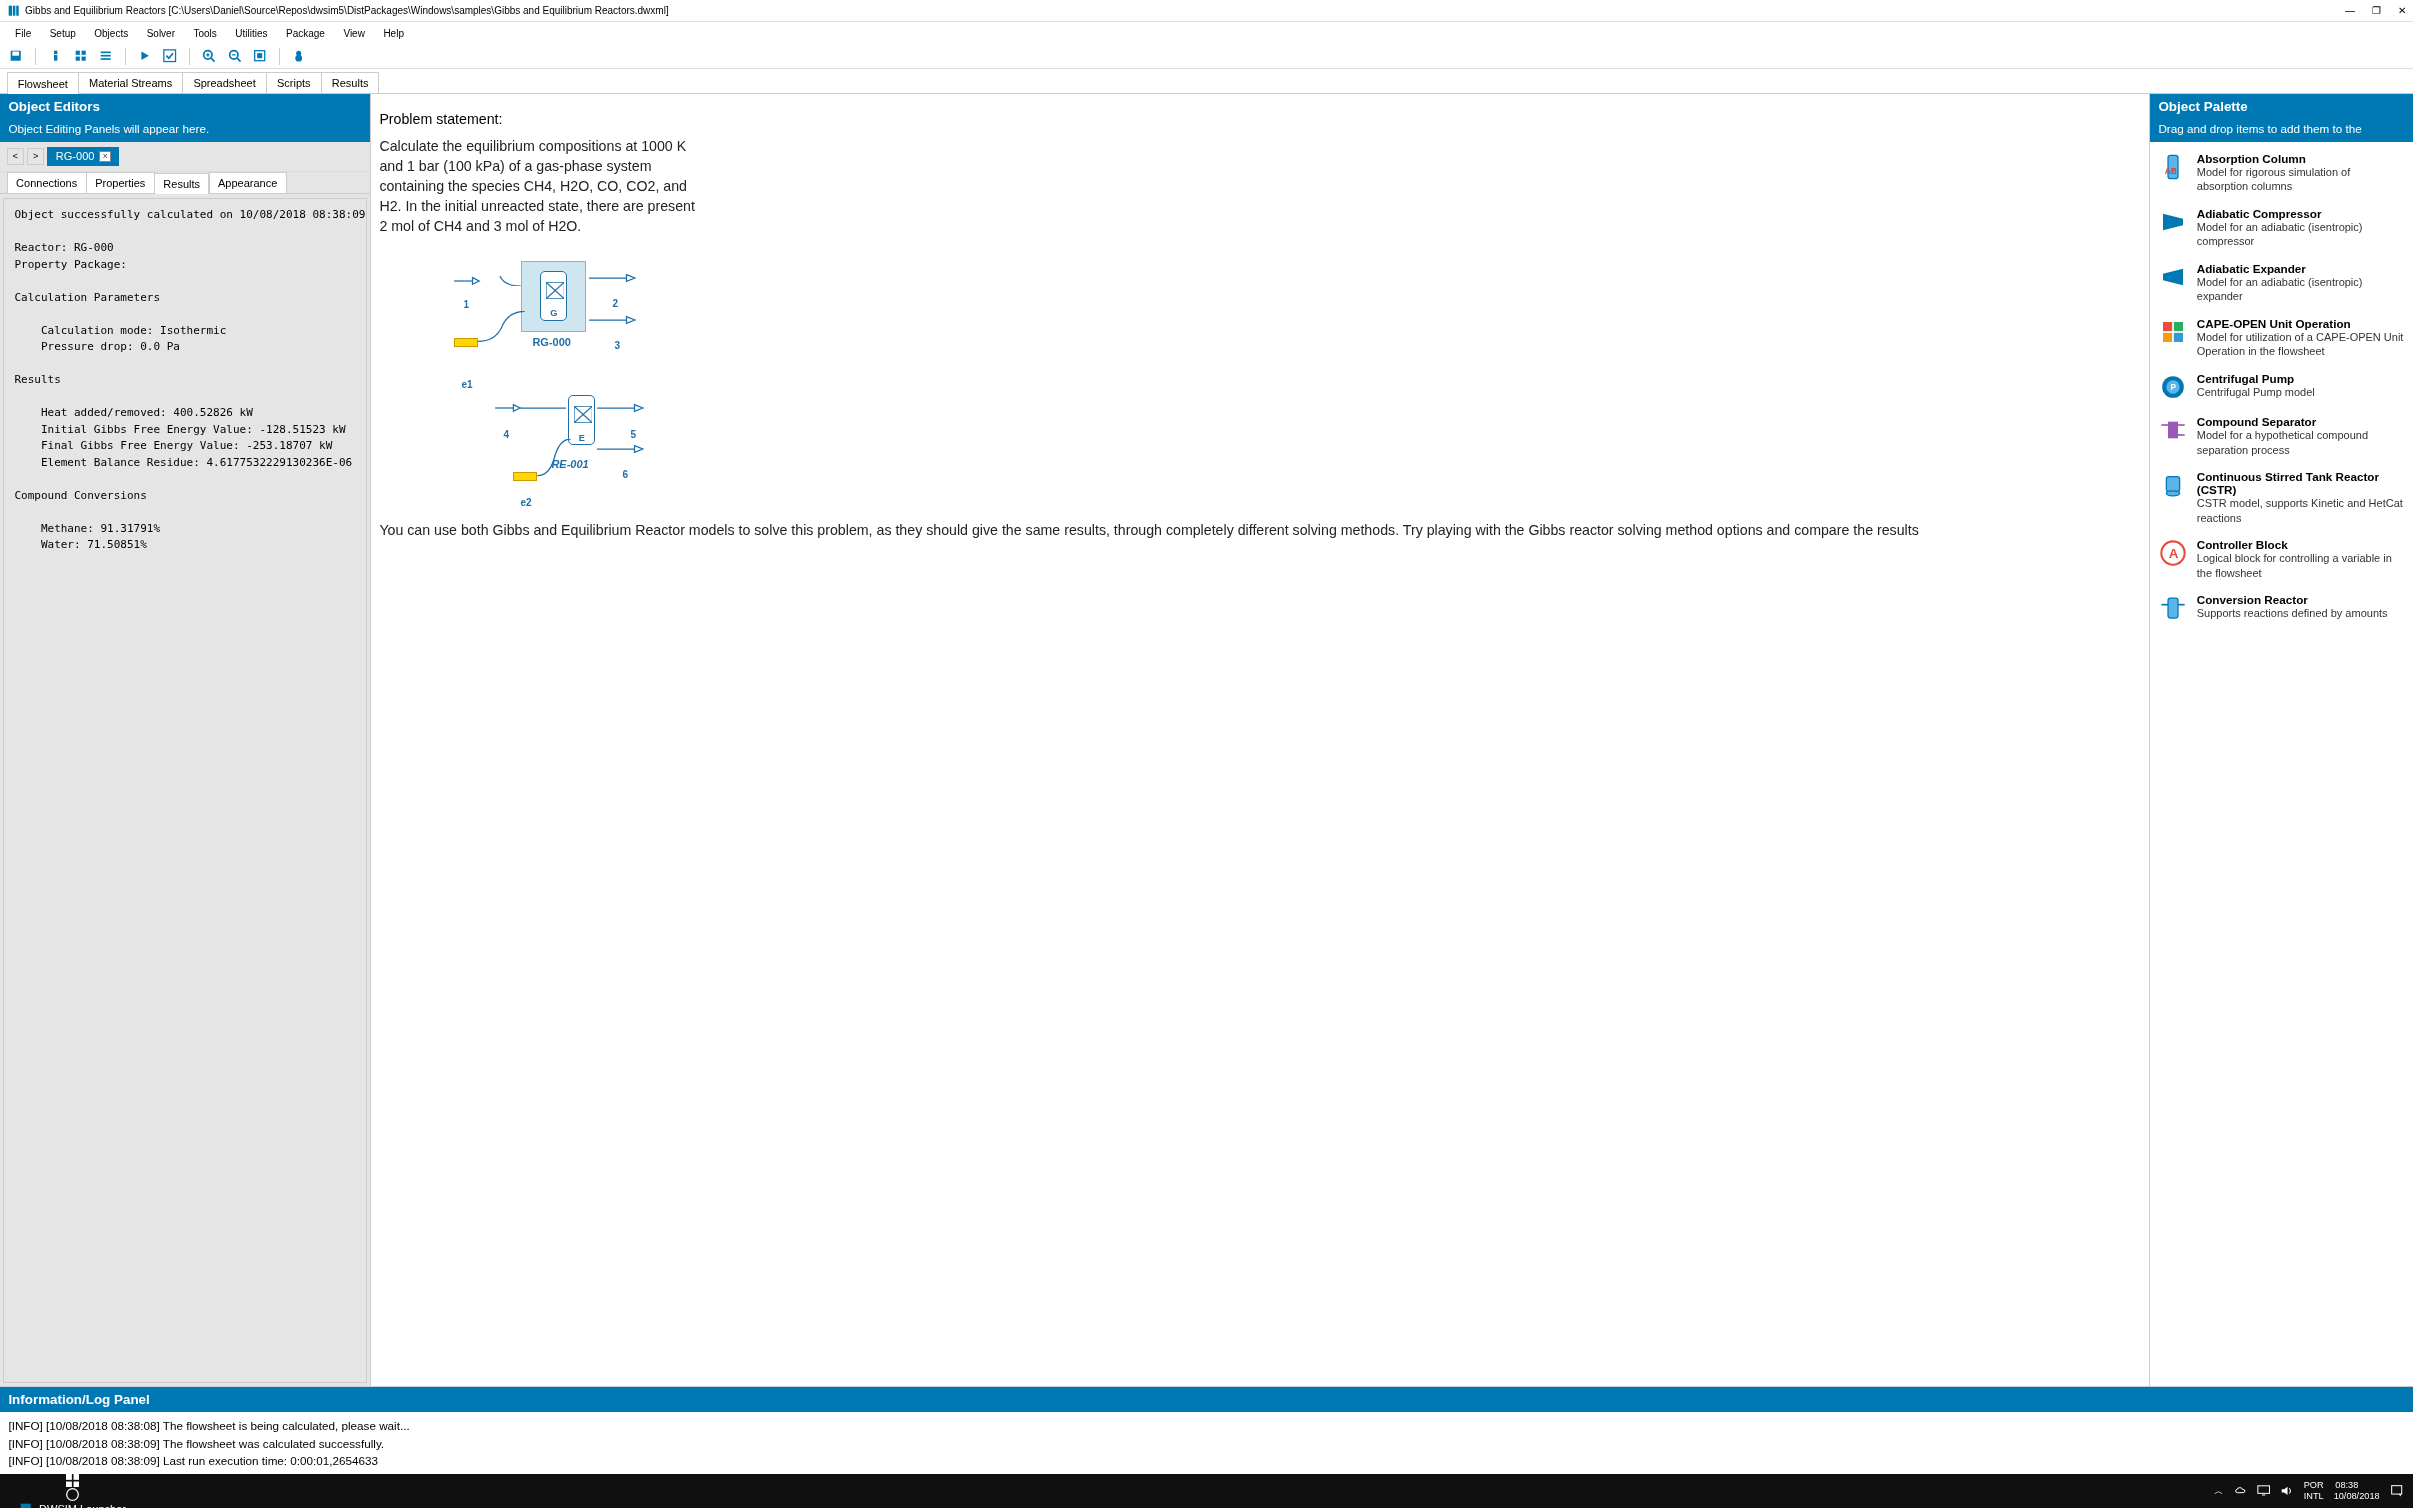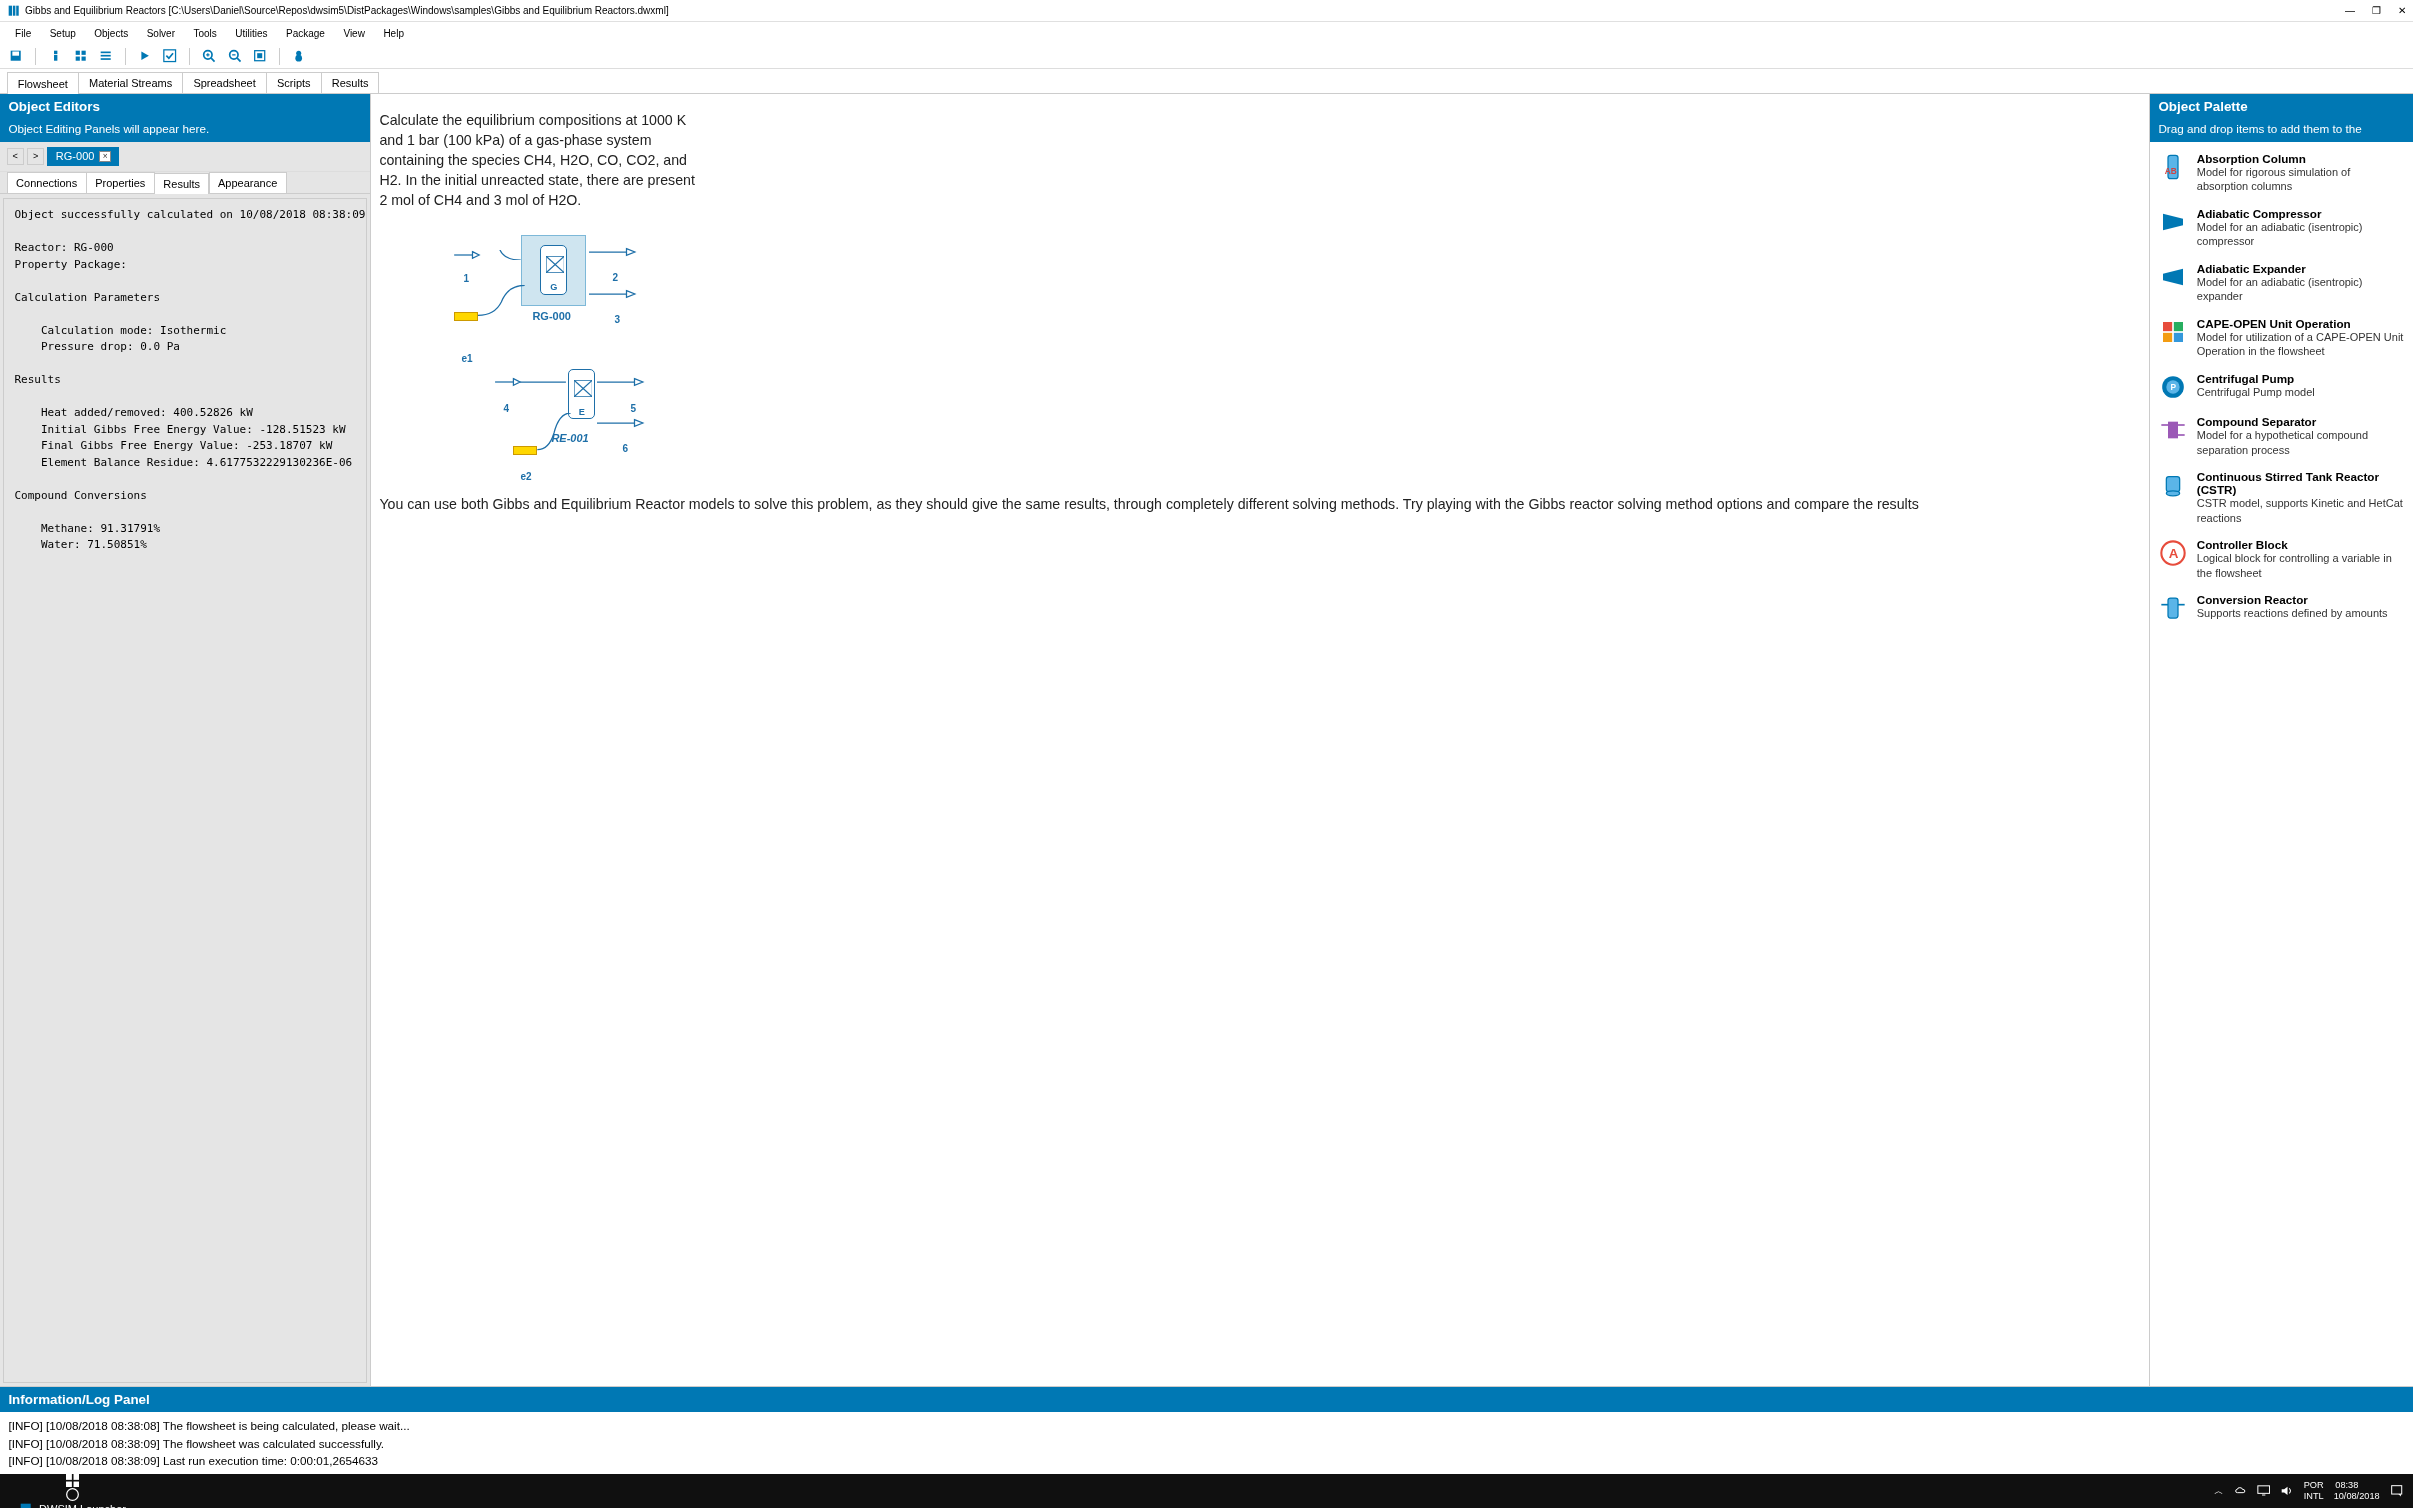--- a/index.html
+++ b/index.html
@@ -232,20 +232,21 @@
     Final Gibbs Free Energy Value: -253.18707 kW
     Element Balance Residue: 4.6177532229130236E-06
 
 Compound Conversions
 
     Methane: 91.31791%
     Water: 71.50851%</div>
   </div>
 
   <div class="canvas">
+    <div class="problem-title">Problem statement:</div>
     <div class="problem-text" style="max-width:327px">Calculate the equilibrium compositions at 1000 K and 1 bar (100 kPa) of a gas-phase system containing the species CH4, H2O, CO, CO2, and H2. In the initial unreacted state, there are present 2 mol of CH4 and 3 mol of H2O.</div>
 
     <div class="flowsheet-diagram">
 
       <div class="rg000-sel" style="left:142px; top:0; width:65px; height:71px;">
         <div class="reactor-box" style="position:relative; margin:3.4px auto 0;">
           <svg class="reactor-x" width="18.4" height="17" viewBox="0 0 22 20">
               <line x1="0" y1="0" x2="22" y2="20" stroke="#1e6fa8" stroke-width="1.5"></line>
               <line x1="22" y1="0" x2="0" y2="20" stroke="#1e6fa8" stroke-width="1.5"></line>
               <rect x="0" y="0" width="22" height="20" fill="none" stroke="#1e6fa8" stroke-width="1.5"></rect>

